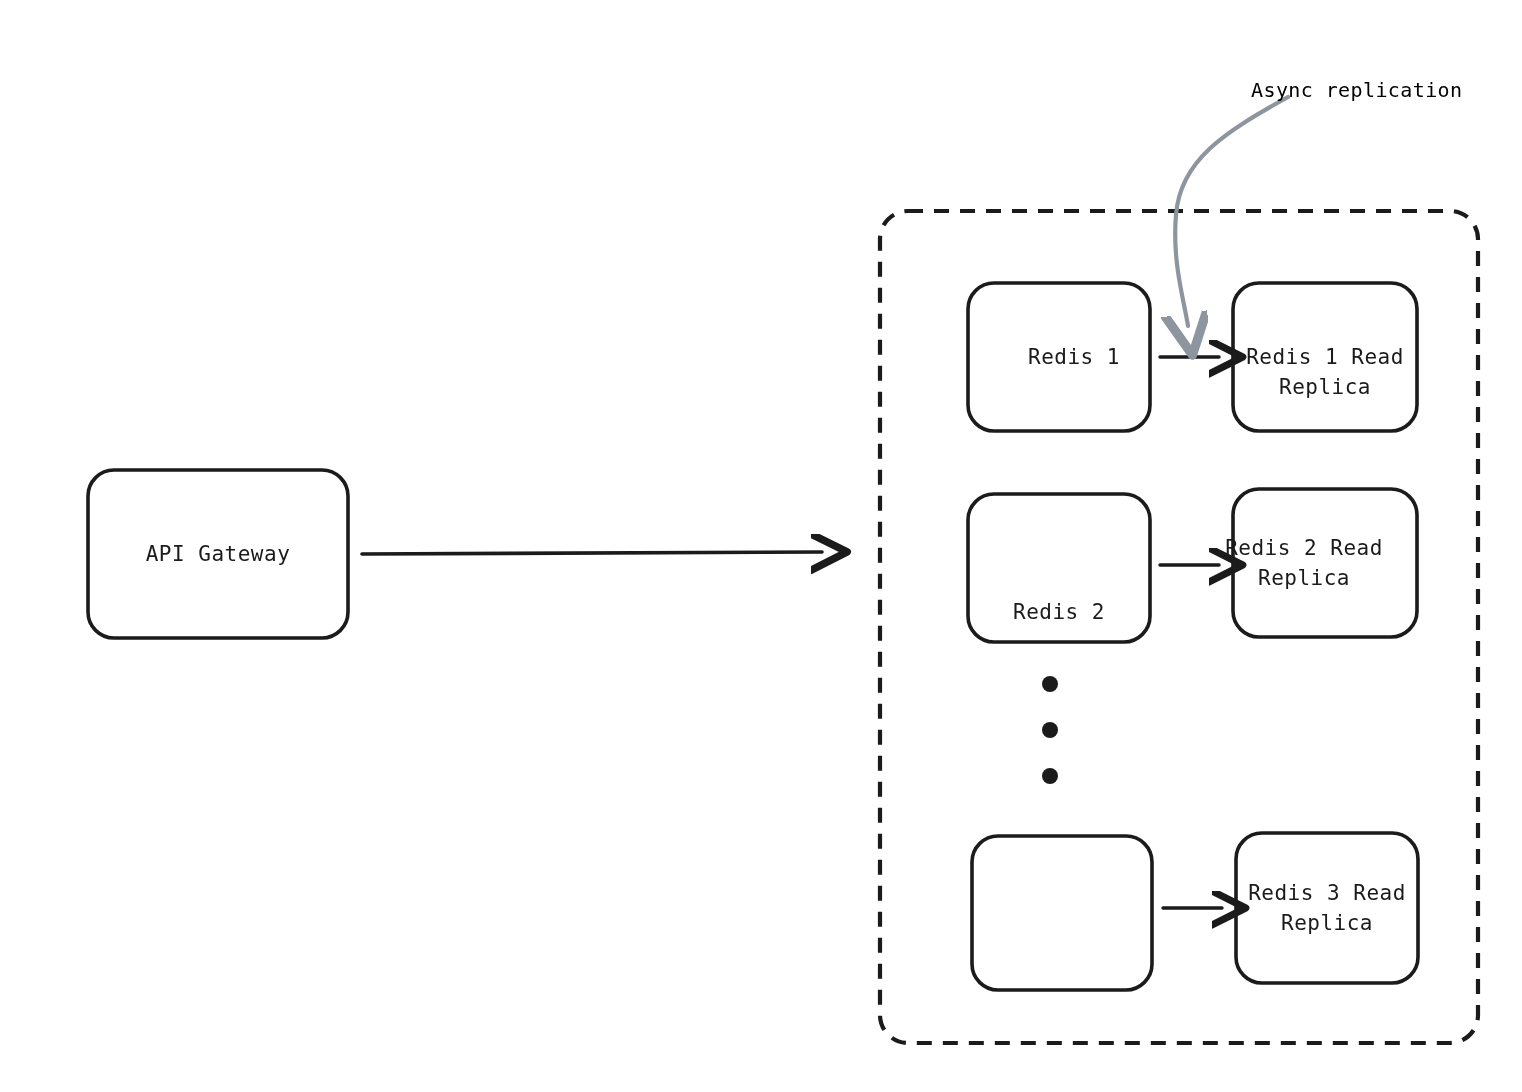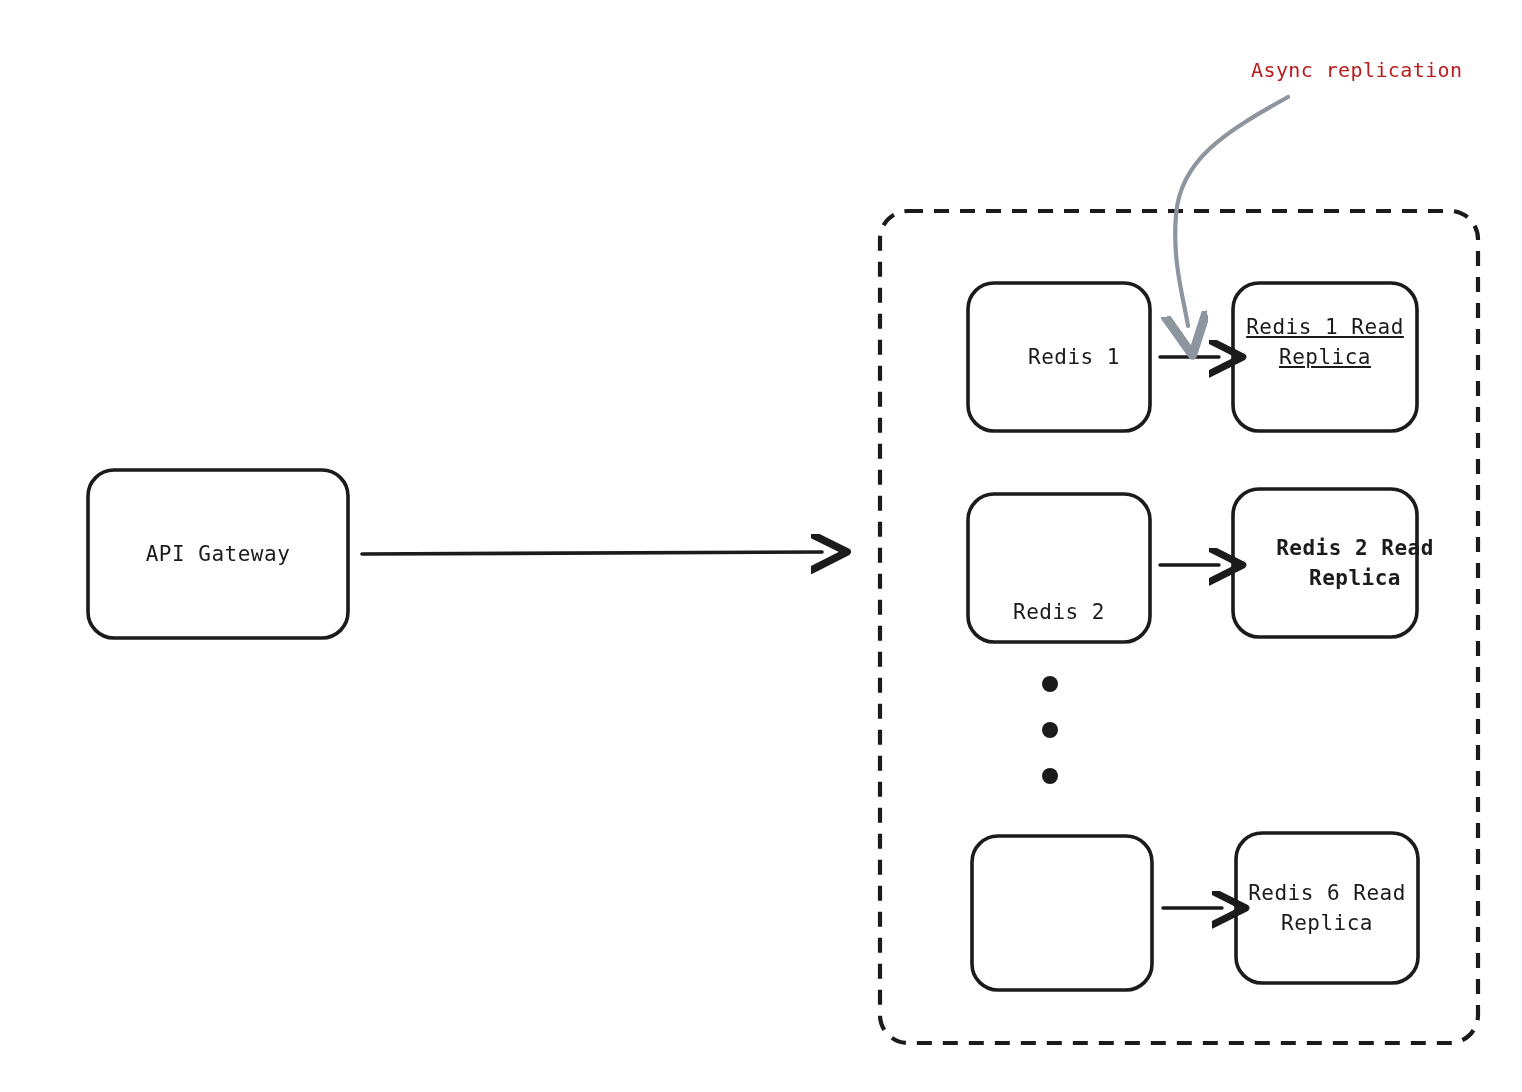--- a/index.html
+++ b/index.html
@@ -37,23 +37,24 @@
     color: #1b1b1b;
     letter-spacing: 0.5px;
     white-space: pre-line;
     pointer-events: none;
   }
   .annotation {
     position: absolute;
     font-family: "DejaVu Sans Mono", monospace;
     font-size: 20px;
     line-height: 29px;
-    color: #b91c1c;
+    color: #000000;
     letter-spacing: 0.4px;
     white-space: pre-line;
+    margin-top: 20px;
   }
 </style>
 </head>
 <body>
 
 <div id="canvas">
 
   <svg id="vector-layer" viewBox="0 0 1522 1092">
     <defs>
       <marker id="arrow-black" markerWidth="14" markerHeight="14" refX="3" refY="5" orient="auto">
@@ -90,28 +91,28 @@
 
     <circle cx="1050" cy="684" r="8" fill="#1b1b1b"></circle>
     <circle cx="1050" cy="730" r="8" fill="#1b1b1b"></circle>
     <circle cx="1050" cy="776" r="8" fill="#1b1b1b"></circle>
   </svg>
 
   <div class="node-label" style="left:88px; top:470px; width:260px; height:168px;">API Gateway</div>
 
   <div class="node-label" style="left:968px; top:283px; width:212px; height:148px;">Redis 1</div>
 
-  <div class="node-label" style="left:1233px; top:268px; width:184px; height:148px;text-decoration:underline;">Redis 1 Read
+  <div class="node-label" style="left:1233px; top:298px; width:184px; height:148px;">Redis 1 Read
 Replica</div>
 
   <div class="node-label" style="left:968px; top:494px; width:182px; height:148px;margin-top:44px;">Redis 2</div>
 
-  <div class="node-label" style="left:1263px; top:489px; width:184px; height:148px;font-weight:bold;">Redis 2 Read
+  <div class="node-label" style="left:1212px; top:489px; width:184px; height:148px;">Redis 2 Read
 Replica</div>
 
 
-  <div class="node-label" style="left:1236px; top:833px; width:182px; height:150px;">Redis 6 Read
+  <div class="node-label" style="left:1236px; top:833px; width:182px; height:150px;">Redis 3 Read
 Replica</div>
 
   <div class="annotation" style="left:1251px; top:56px;">Async replication</div>
 
 
 </div>
 
 </body></html>

